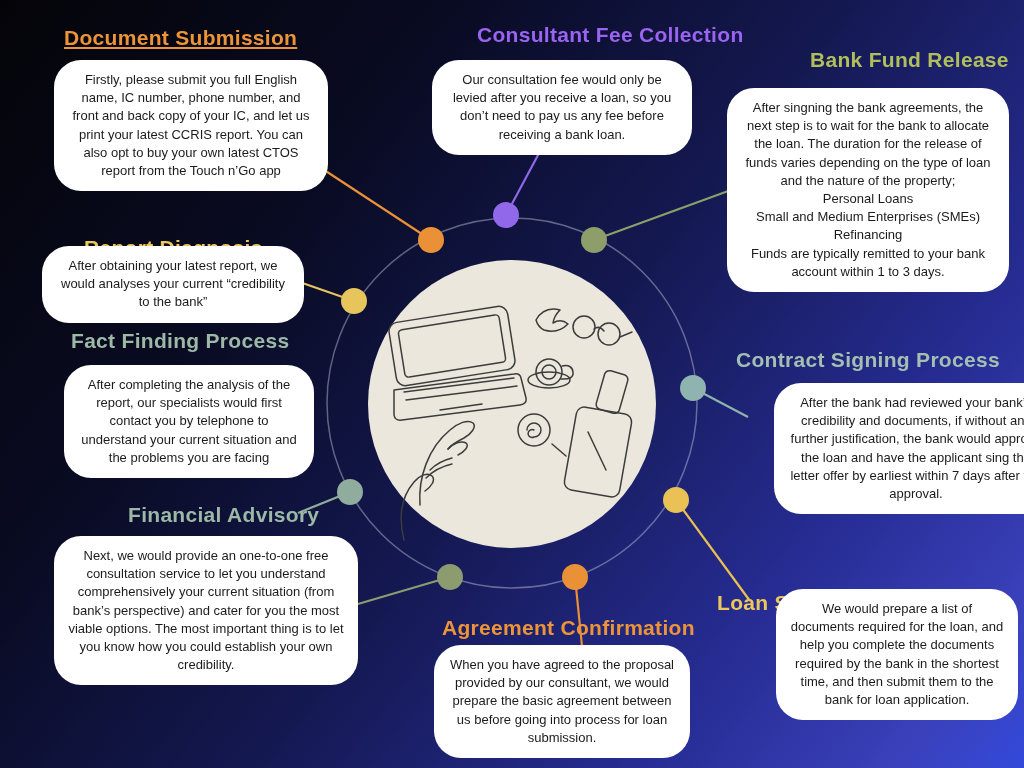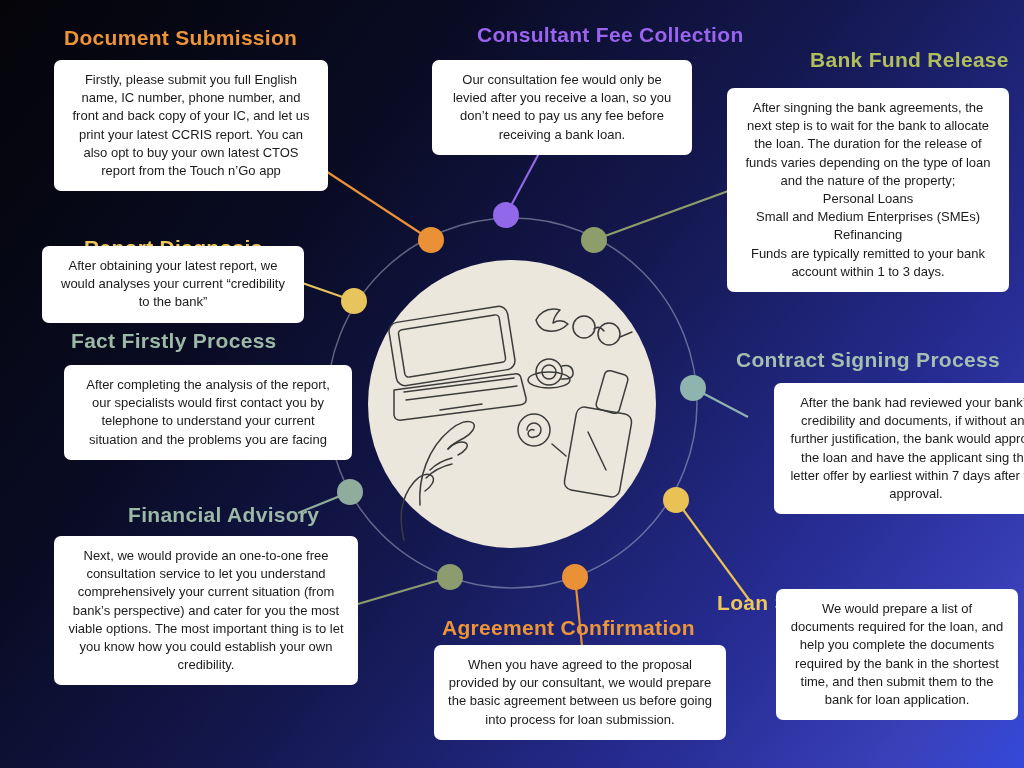--- a/index.html
+++ b/index.html
@@ -14,37 +14,37 @@
   .heading {
     position:absolute;
     font-weight:700;
     font-size:21px;
     letter-spacing:.3px;
     white-space:nowrap;
   }
   .bubble {
     position:absolute;
     background:#ffffff;
-    border-radius:7px;
+    border-radius:27px;
     padding:11px 14px;
     font-size:13px;
     line-height:1.4;
     color:#1b1b1b;
     text-align:center;
     white-space:pre-line;
   }
   #t1{left:64px;top:26px;}   #b1{left:54px;top:60px;width:274px;}
   #t2{left:433px;top:23px;}  #b2{left:432px;top:60px;width:260px;}
   #t3{left:766px;top:48px;margin-left:44px;}  #b3{left:727px;top:88px;width:282px;}
   #t4{left:84px;top:216px;}  #b4{left:42px;top:246px;width:262px;}
-  #t5{left:71px;top:329px;}  #b5{left:64px;top:365px;width:288px;text-align:center;}
+  #t5{left:71px;top:329px;}  #b5{left:64px;top:365px;width:250px;text-align:center;}
   #t6{left:736px;top:348px;} #b6{left:734px;top:383px;width:284px;margin-left:40px;}
   #t7{left:99px;top:503px;}  #b7{left:54px;top:536px;width:304px;}
   #t8{left:717px;top:551px;margin-top:40px;} #b8{left:776px;top:589px;width:242px;}
-  #t9{left:442px;top:616px;} #b9{left:434px;top:645px;width:292px;}
+  #t9{left:442px;top:616px;} #b9{left:434px;top:645px;width:256px;}
 </style>
 </head>
 <body>
 
 <svg class="layer" width="1024" height="768" viewBox="0 0 1024 768">
 
   <circle cx="512" cy="403" r="185" fill="none" stroke-width="1.5" opacity="0.45" stroke="#C6C9DE"></circle>
 
   <g stroke-width="2.2">
     <line x1="431" y1="240" x2="312" y2="162" stroke="#EA9138"></line>
@@ -112,37 +112,37 @@
     <circle cx="594" cy="240" r="13" fill="#8E9E6B"></circle>
     <circle cx="354" cy="301" r="13" fill="#E7C45C"></circle>
     <circle cx="350" cy="492" r="13" fill="#90AC9D"></circle>
     <circle cx="693" cy="388" r="13" fill="#8FB3AE"></circle>
     <circle cx="450" cy="577" r="13" fill="#8D9C6F"></circle>
     <circle cx="676" cy="500" r="13" fill="#E9C154"></circle>
     <circle cx="575" cy="577" r="13" fill="#EA9138"></circle>
   </g>
 </svg>
 
-<h2 class="heading" id="t1" style="color: rgb(237, 148, 56);">Document Submission</h2>
+<h2 class="heading" id="t1" style="color: rgb(237, 148, 56); text-decoration: underline;">Document Submission</h2>
 <div class="bubble" id="b1">Firstly, please submit you full English name, IC number, phone number, and front and back copy of your IC, and let us print your latest CCRIS report. You can also opt to buy your own latest CTOS report from the Touch n’Go app</div>
 
 <h2 class="heading" id="t2" style="color: rgb(154, 99, 240); margin-left: 44px;">Consultant Fee Collection</h2>
 <div class="bubble" id="b2">Our consultation fee would only be levied after you receive a loan, so you don’t need to pay us any fee before receiving a bank loan.</div>
 
 <h2 class="heading" id="t3" style="color: rgb(177, 190, 92);">Bank Fund Release</h2>
 <div class="bubble" id="b3">After singning the bank agreements, the next step is to wait for the bank to allocate the loan. The duration for the release of funds varies depending on the type of loan and the nature of the property;
 Personal Loans
 Small and Medium Enterprises (SMEs)
 Refinancing
 Funds are typically remitted to your bank account within 1 to 3 days.</div>
 
 <h2 class="heading" id="t4" style="color: rgb(237, 199, 91); margin-top: 20px;">Report Diagnosis</h2>
 <div class="bubble" id="b4">After obtaining your latest report, we would analyses your current “credibility to the bank”</div>
 
-<h2 class="heading" id="t5" style="color: rgb(156, 184, 166);">Fact Firstly Process</h2>
+<h2 class="heading" id="t5" style="color: rgb(156, 184, 166);">Fact Finding Process</h2>
 <div class="bubble" id="b5">After completing the analysis of the report, our specialists would first contact you by telephone to understand your current situation and the problems you are facing</div>
 
 <h2 class="heading" id="t6" style="color: rgb(163, 191, 177);">Contract Signing Process</h2>
 <div class="bubble" id="b6">After the bank had reviewed your bank’s credibility and documents, if without any further justification, the bank would approve the loan and have the applicant sing the letter offer by earliest within 7 days after the approval.</div>
 
 <h2 class="heading" id="t7" style="color: rgb(156, 184, 166); margin-left: 29px;">Financial Advisory</h2>
 <div class="bubble" id="b7">Next, we would provide an one-to-one free consultation service to let you understand comprehensively your current situation (from bank’s perspective) and cater for you the most viable options. The most important thing is to let you know how you could establish your own credibility.</div>
 
 <h2 class="heading" id="t8" style="color: rgb(237, 199, 91);">Loan Submission Process</h2>
 <div class="bubble" id="b8">We would prepare a list of documents required for the loan, and help you complete the documents required by the bank in the shortest time, and then submit them to the bank for loan application.</div>

